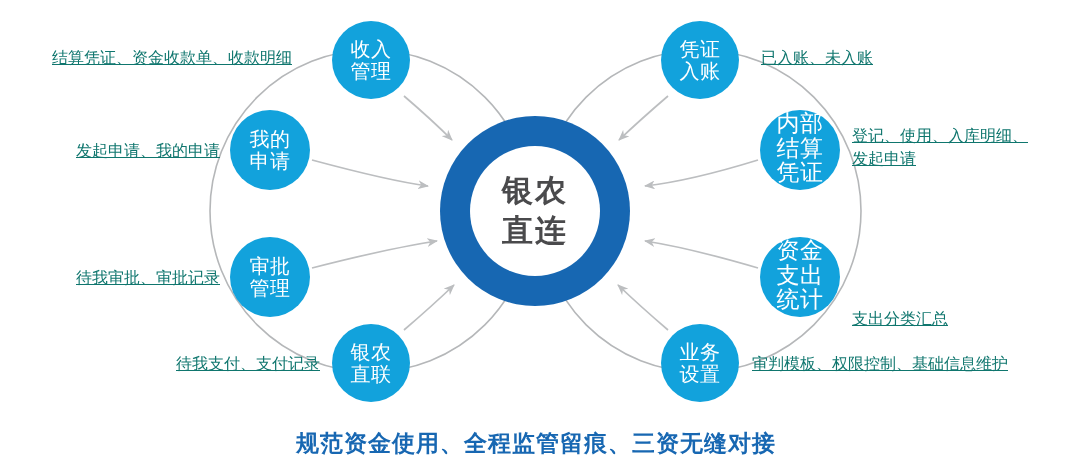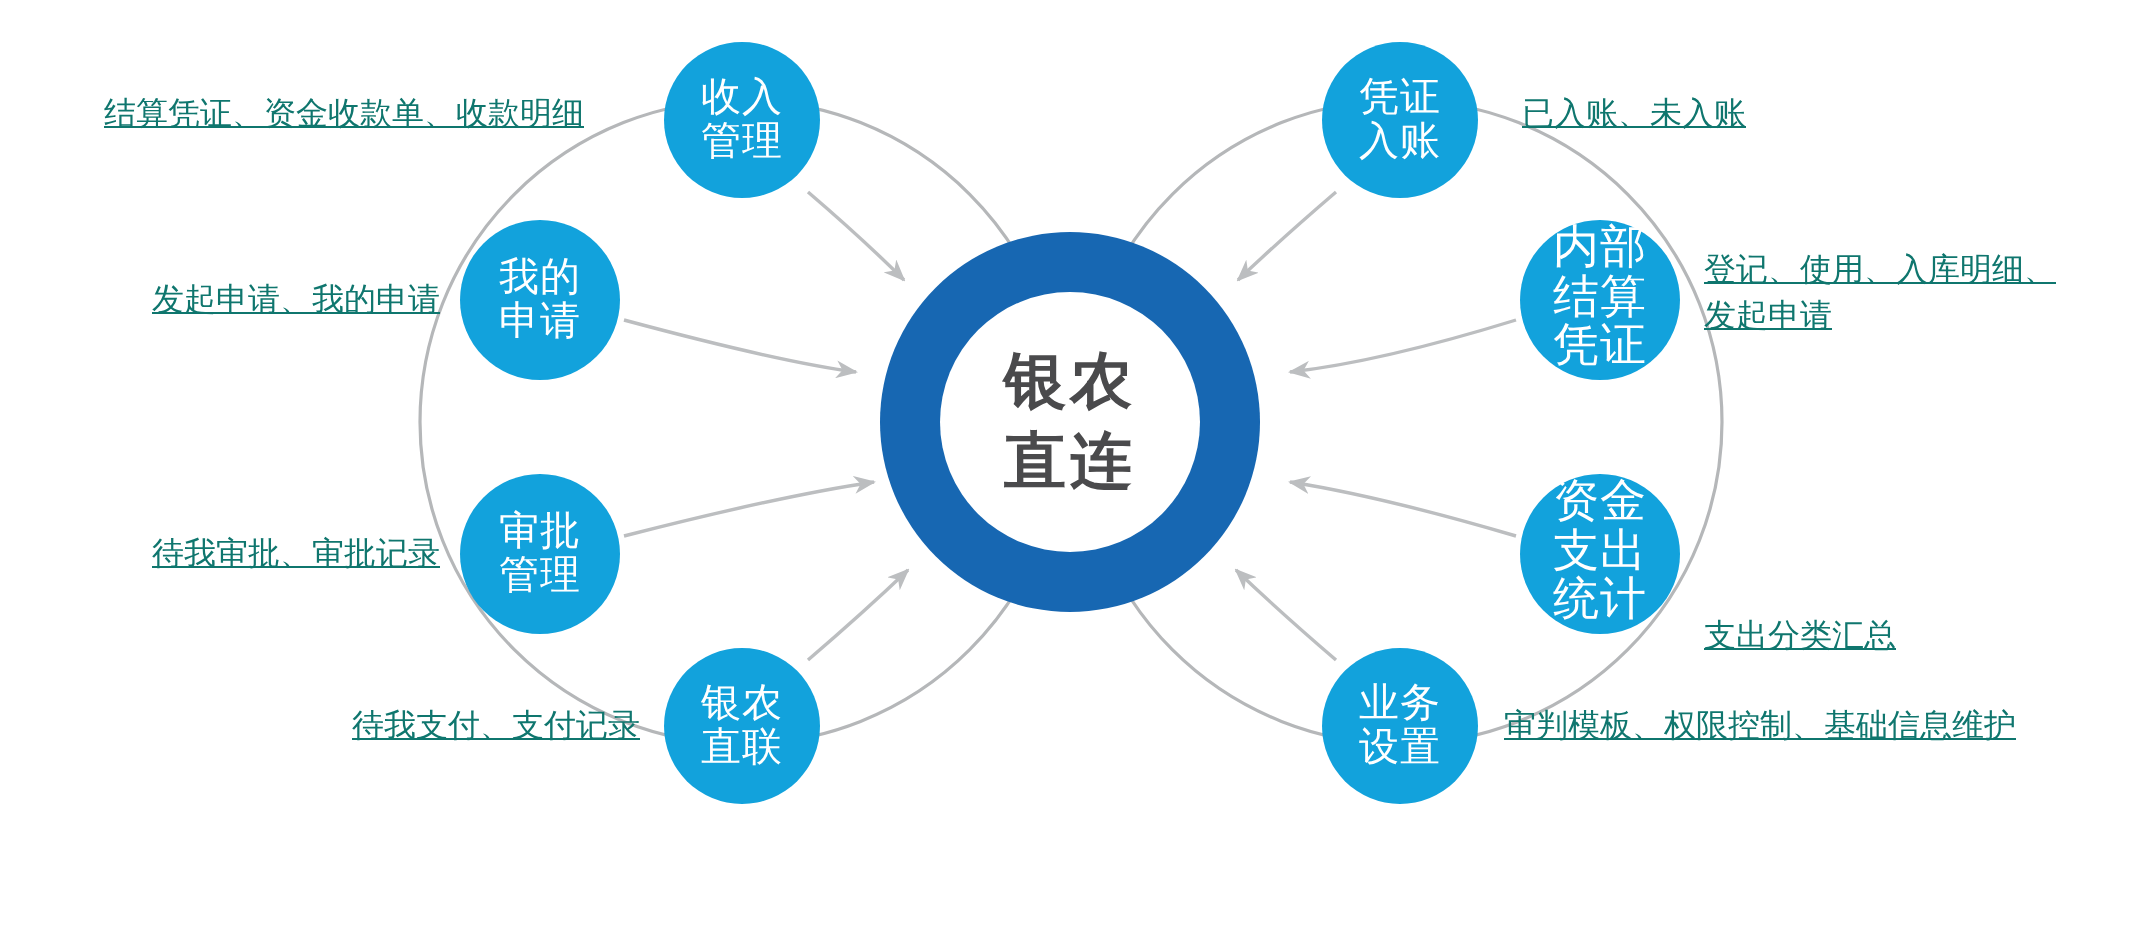--- a/index.html
+++ b/index.html
@@ -182,14 +182,15 @@
 
   <div class="caption right" style="left:761px; top:46px;">已入账、未入账</div>
 
   <div class="caption right" style="left:852px; top:124px;">登记、使用、入库明细、
 发起申请</div>
 
   <div class="caption right" style="left:852px; top:266px;margin-top:41px;">支出分类汇总</div>
 
   <div class="caption right" style="left:752px; top:352px;">审判模板、权限控制、基础信息维护</div>
 
+  <div id="slogan">规范资金使用、全程监管留痕、三资无缝对接</div>
 
 </div>
 
 </body></html>

